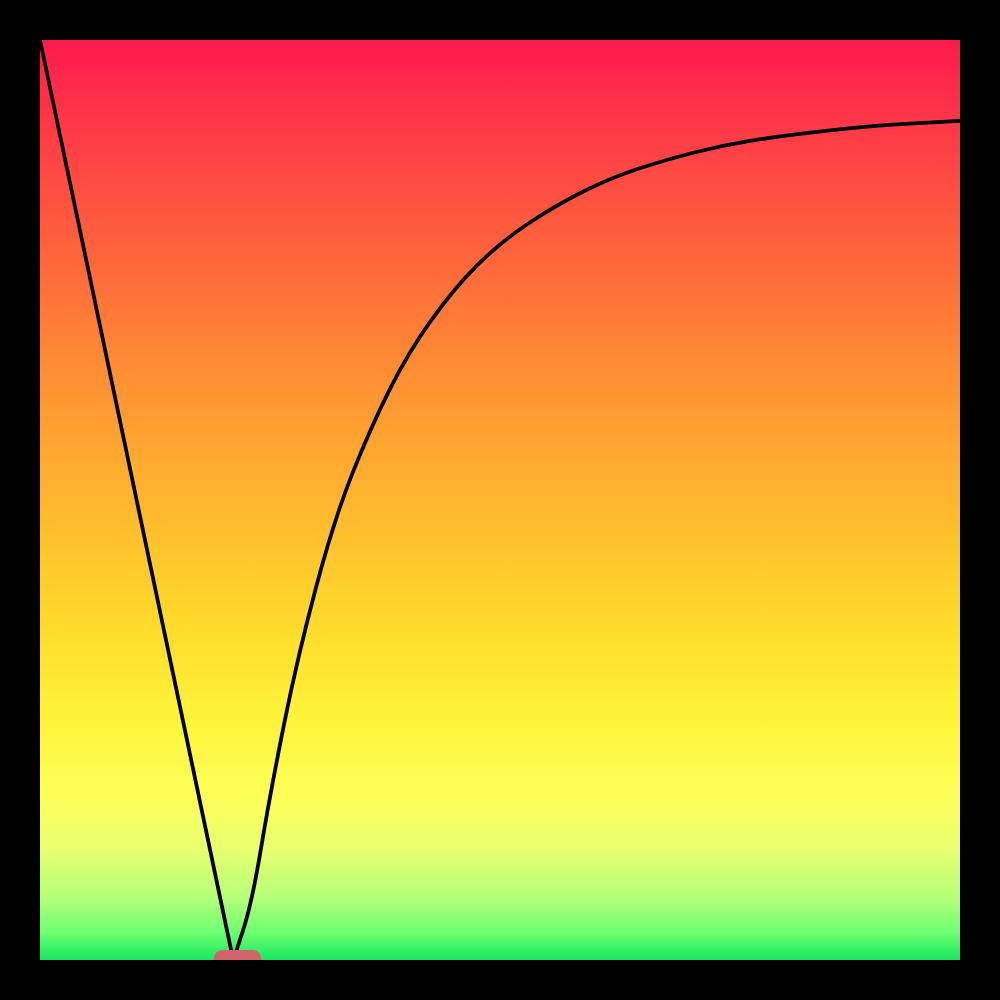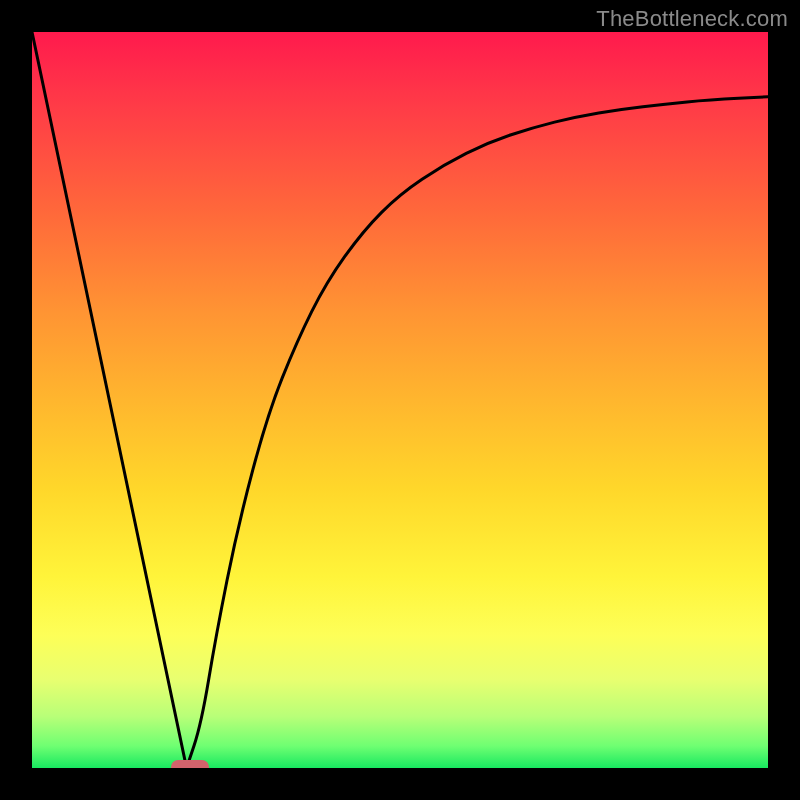--- a/index.html
+++ b/index.html
@@ -65,21 +65,20 @@
     border-radius: 7px;
     background: #d2636c;
     transform: translate(-50%, -50%);
   }
 </style>
 </head>
 <body>
 
 <div class="frame">
 
-  <div class="watermark">TheBottleneck.com</div>
 
   <div class="plot-area">
     <div class="gradient-bg"></div>
 
     <svg class="curve" viewBox="0 0 736 736" preserveAspectRatio="none">
       <path id="curve-path" d="M 0 0 L 154.56 736 Q 154.56 736 161.92000000000002 713.92 T 176.64 647.6800000000001 T 195.04000000000002 548.32 T 220.8 437.91999999999996 T 250.24 345.92 T 279.68 279.68 T 312.8 224.48000000000002 T 349.6 180.32 T 390.08000000000004 147.20000000000002 T 434.24 121.44000000000003 T 478.4 103.04000000000002 T 522.56 90.16 T 566.72 80.95999999999998 T 610.8800000000001 74.70399999999998 T 655.04 69.91999999999999 T 706.56 66.23999999999998 T 736 64.76799999999997" stroke="#000" stroke-width="3" fill="none" stroke-linecap="round" stroke-linejoin="round"></path>
     </svg>
 
     <div class="marker" id="min-marker" style="left: 158.24px; top: 735px; background: rgb(210, 99, 108);"></div>
   </div>

